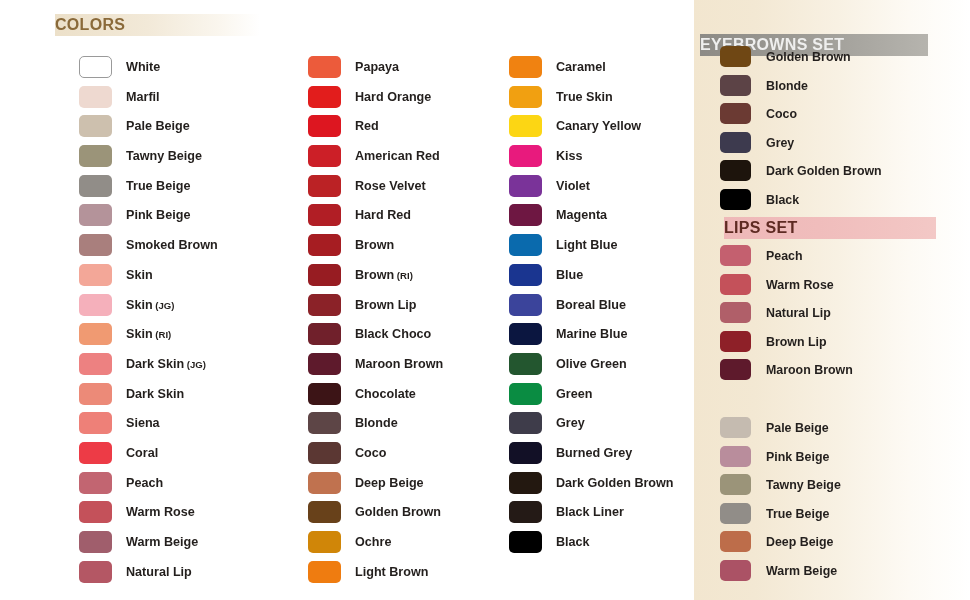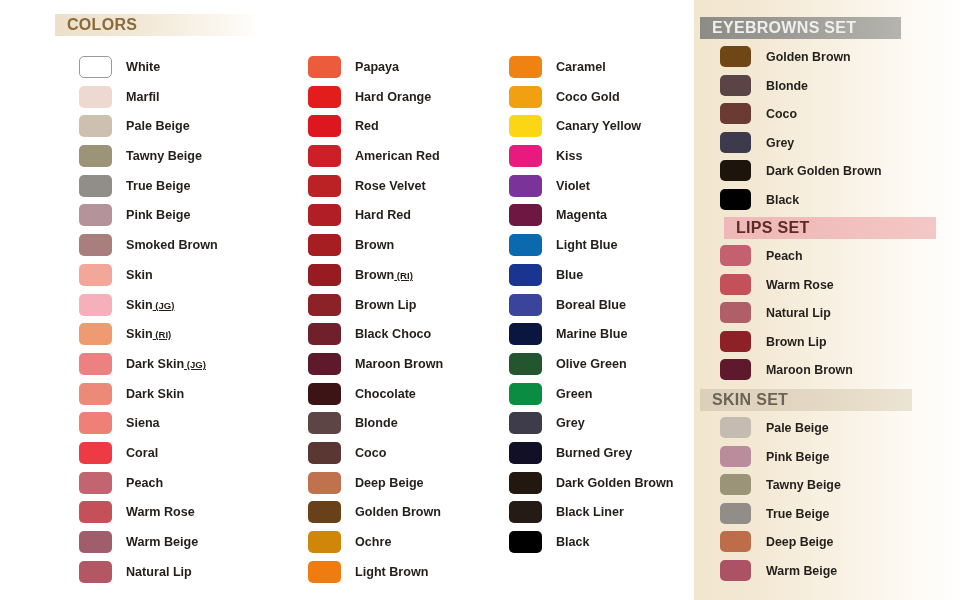--- a/index.html
+++ b/index.html
@@ -23,29 +23,29 @@
   .watermark{
     position:absolute;left:478px;top:17px;
     font-size:15.5px;color:#b9a892;letter-spacing:.1px;white-space:nowrap;
   }
   .watermark b{font-weight:700;color:#b09d85;}
 
   
   .bar{
     position:absolute;height:22px;line-height:22px;
     font-weight:700;font-size:16px;letter-spacing:.3px;
-    padding-left:12px;box-sizing:border-box;white-space:nowrap;
+    box-sizing:border-box;white-space:nowrap;
   }
   .bar-colors{
     left:55px;top:14px;width:205px;
     background:linear-gradient(to right,#ece0c9 0%,#f2e9d8 45%,#faf6ee 80%,#ffffff 100%);
     color:#8a6a3a;
   }
   .bar-eyebrows{
-    left:700px;top:17px;width:201px;
+    left:700px;top:34px;width:228px;
     background:linear-gradient(to right,#8d8b86 0%,#9b9993 40%,#a9a7a1 72%,#b6b4ae 100%);
     color:#efefee;
   }
   .bar-lips{
     left:700px;top:217px;width:212px;
     background:linear-gradient(to right,#eeb8b8 0%,#f0bdbc 45%,#f2c4c2 80%,#f3c8c6 100%);
     color:#5e2a22;
     margin-left:24px;
   }
   .bar-skin{
@@ -59,21 +59,21 @@
   .row{position:relative;height:29.7px;}
   .sw{
     position:absolute;left:0;top:3px;
     width:33px;height:22px;border-radius:5px;
   }
   .sw.outlined{border:1px solid #9a9a9a;width:31px;height:20px;}
   .lbl{
     position:absolute;left:47px;top:0;height:29.7px;line-height:29.7px;
     font-size:12.6px;font-weight:700;color:#231f1d;white-space:nowrap;
   }
-  .lbl .sub{font-size:9.6px;font-weight:700;text-decoration:underline;}
+  .lbl .sub{font-size:9.6px;font-weight:700;}
 
   
   #col-1{left:79px;top:53px;}
   #col-2{left:308px;top:53px;}
   #col-3{left:509px;top:53px;}
 
   
   .side-list{position:absolute;}
   .side-list .row{height:28.6px;}
   .side-list .sw{width:31px;height:21px;top:3px;border-radius:5px;}
@@ -86,21 +86,20 @@
 <body>
 
 <div id="page">
 
   <div class="side-panel"></div>
 
 
   <div class="bar bar-colors">COLORS</div>
   <div class="bar bar-eyebrows">EYEBROWNS SET</div>
   <div class="bar bar-lips">LIPS SET</div>
-  <div class="bar bar-skin">SKIN SET</div>
 
   <div class="col" id="col-1">
       <div class="row">
         <div class="sw outlined" style="background: rgb(255, 255, 255);"></div>
         <div class="lbl"><span>White</span></div>
       </div>
       <div class="row">
         <div class="sw" style="background: rgb(238, 217, 208);"></div>
         <div class="lbl"><span>Marfil</span></div>
       </div>
@@ -243,21 +242,21 @@
         <div class="lbl"><span>Light Brown</span></div>
       </div>
     </div>
   <div class="col" id="col-3">
       <div class="row">
         <div class="sw" style="background: rgb(240, 130, 17);"></div>
         <div class="lbl"><span>Caramel</span></div>
       </div>
       <div class="row">
         <div class="sw" style="background: rgb(241, 160, 17);"></div>
-        <div class="lbl"><span>Coco Gold</span></div>
+        <div class="lbl"><span>True Skin</span></div>
       </div>
       <div class="row">
         <div class="sw" style="background: rgb(252, 214, 20);"></div>
         <div class="lbl"><span>Canary Yellow</span></div>
       </div>
       <div class="row">
         <div class="sw" style="background: rgb(232, 26, 125);"></div>
         <div class="lbl"><span>Kiss</span></div>
       </div>
       <div class="row">

